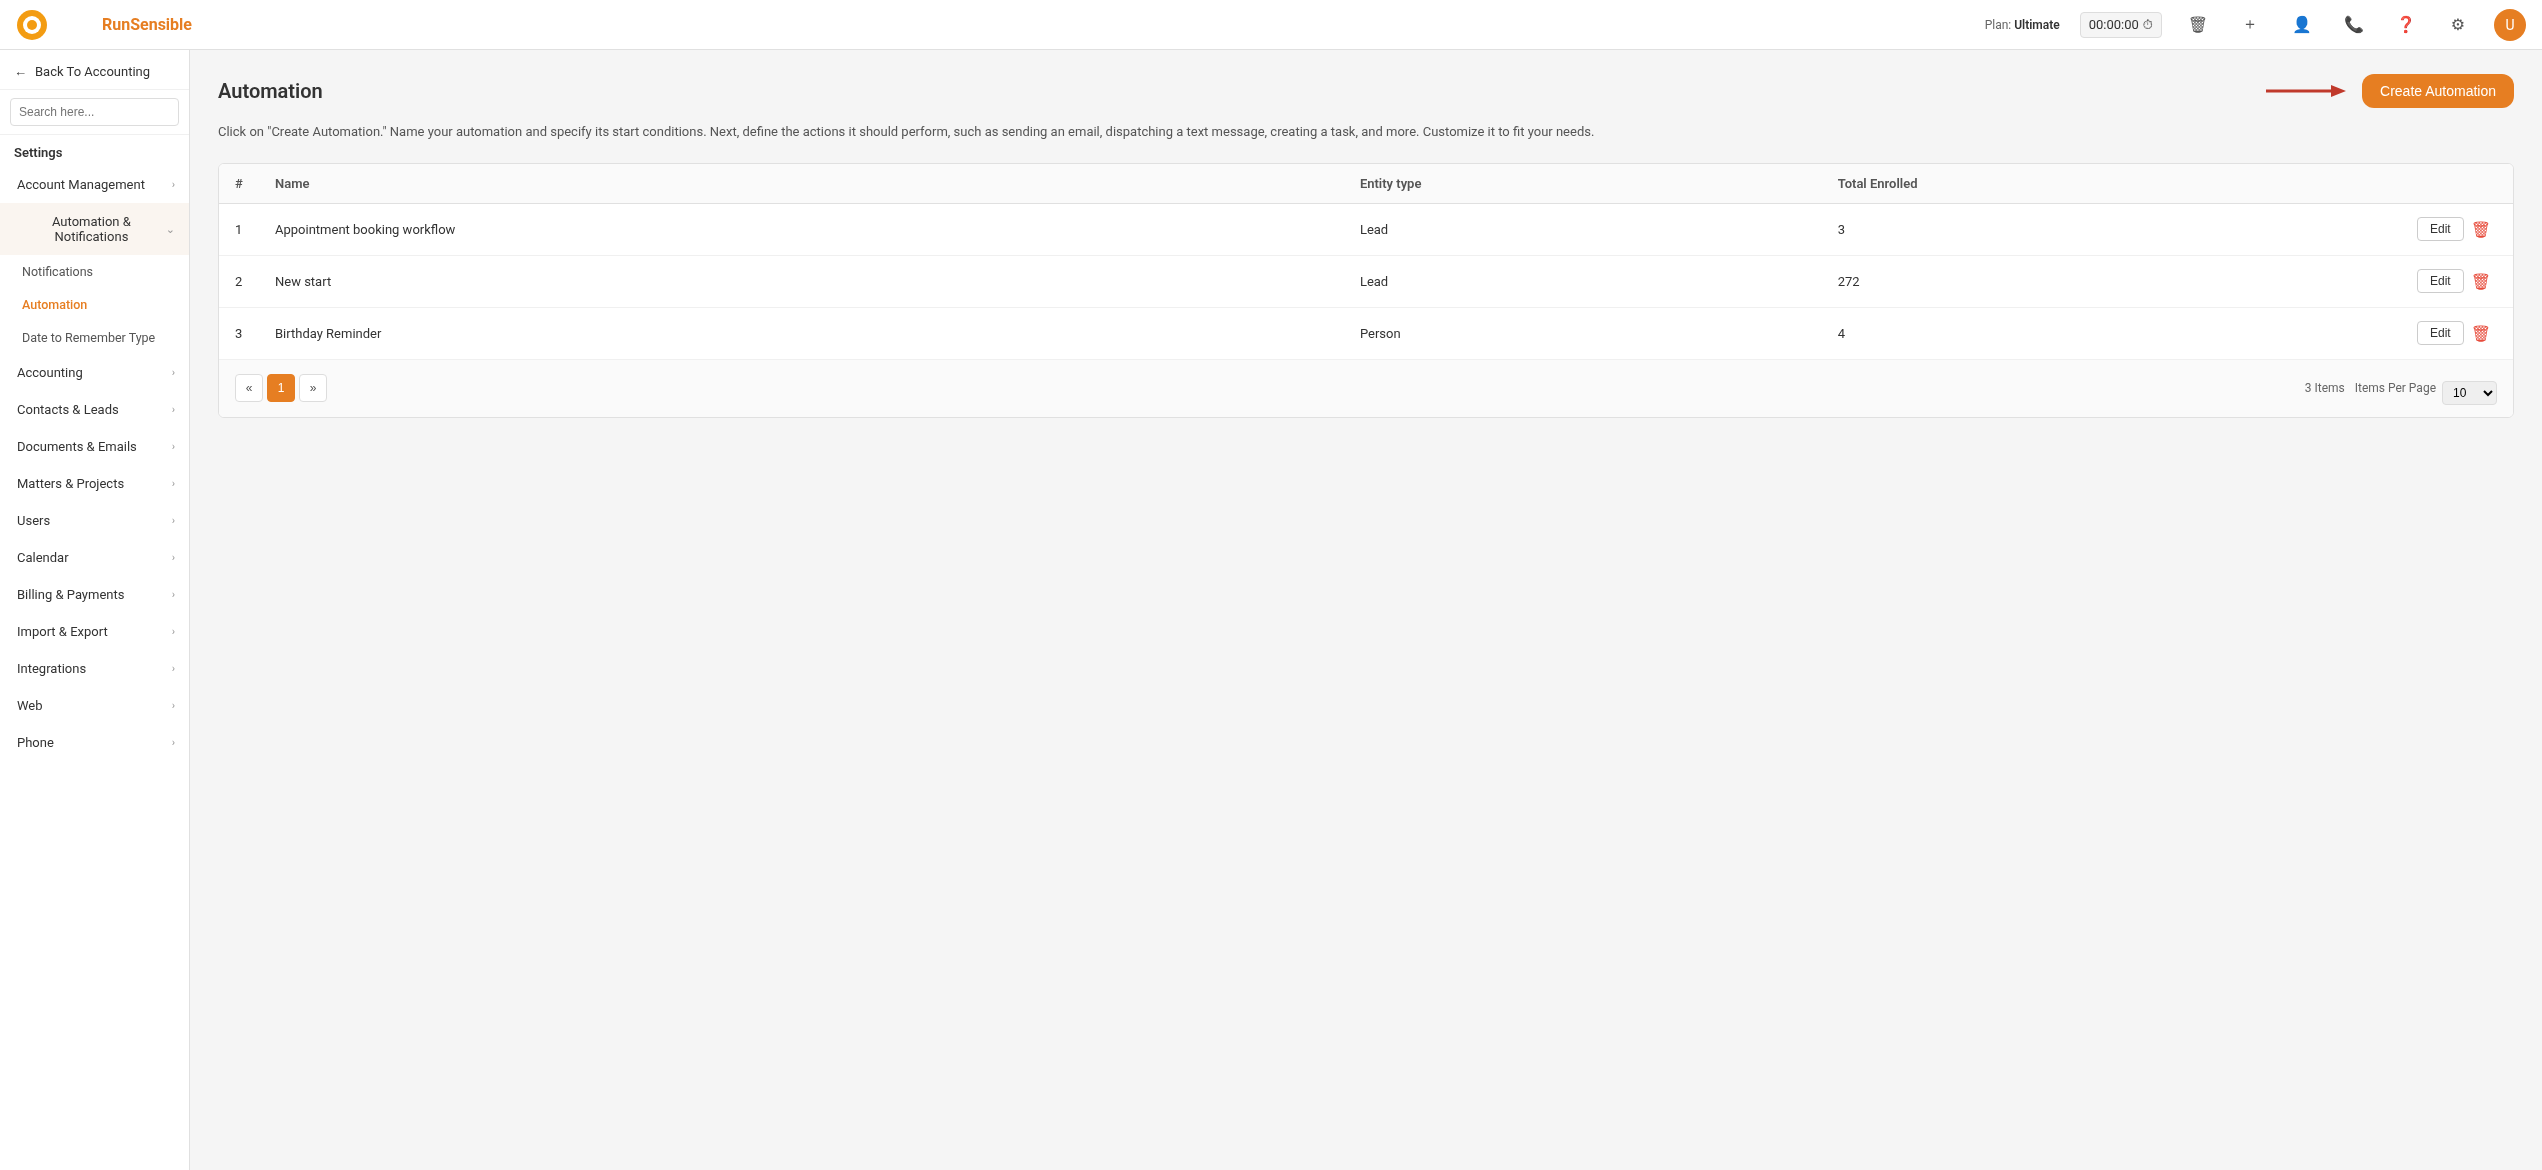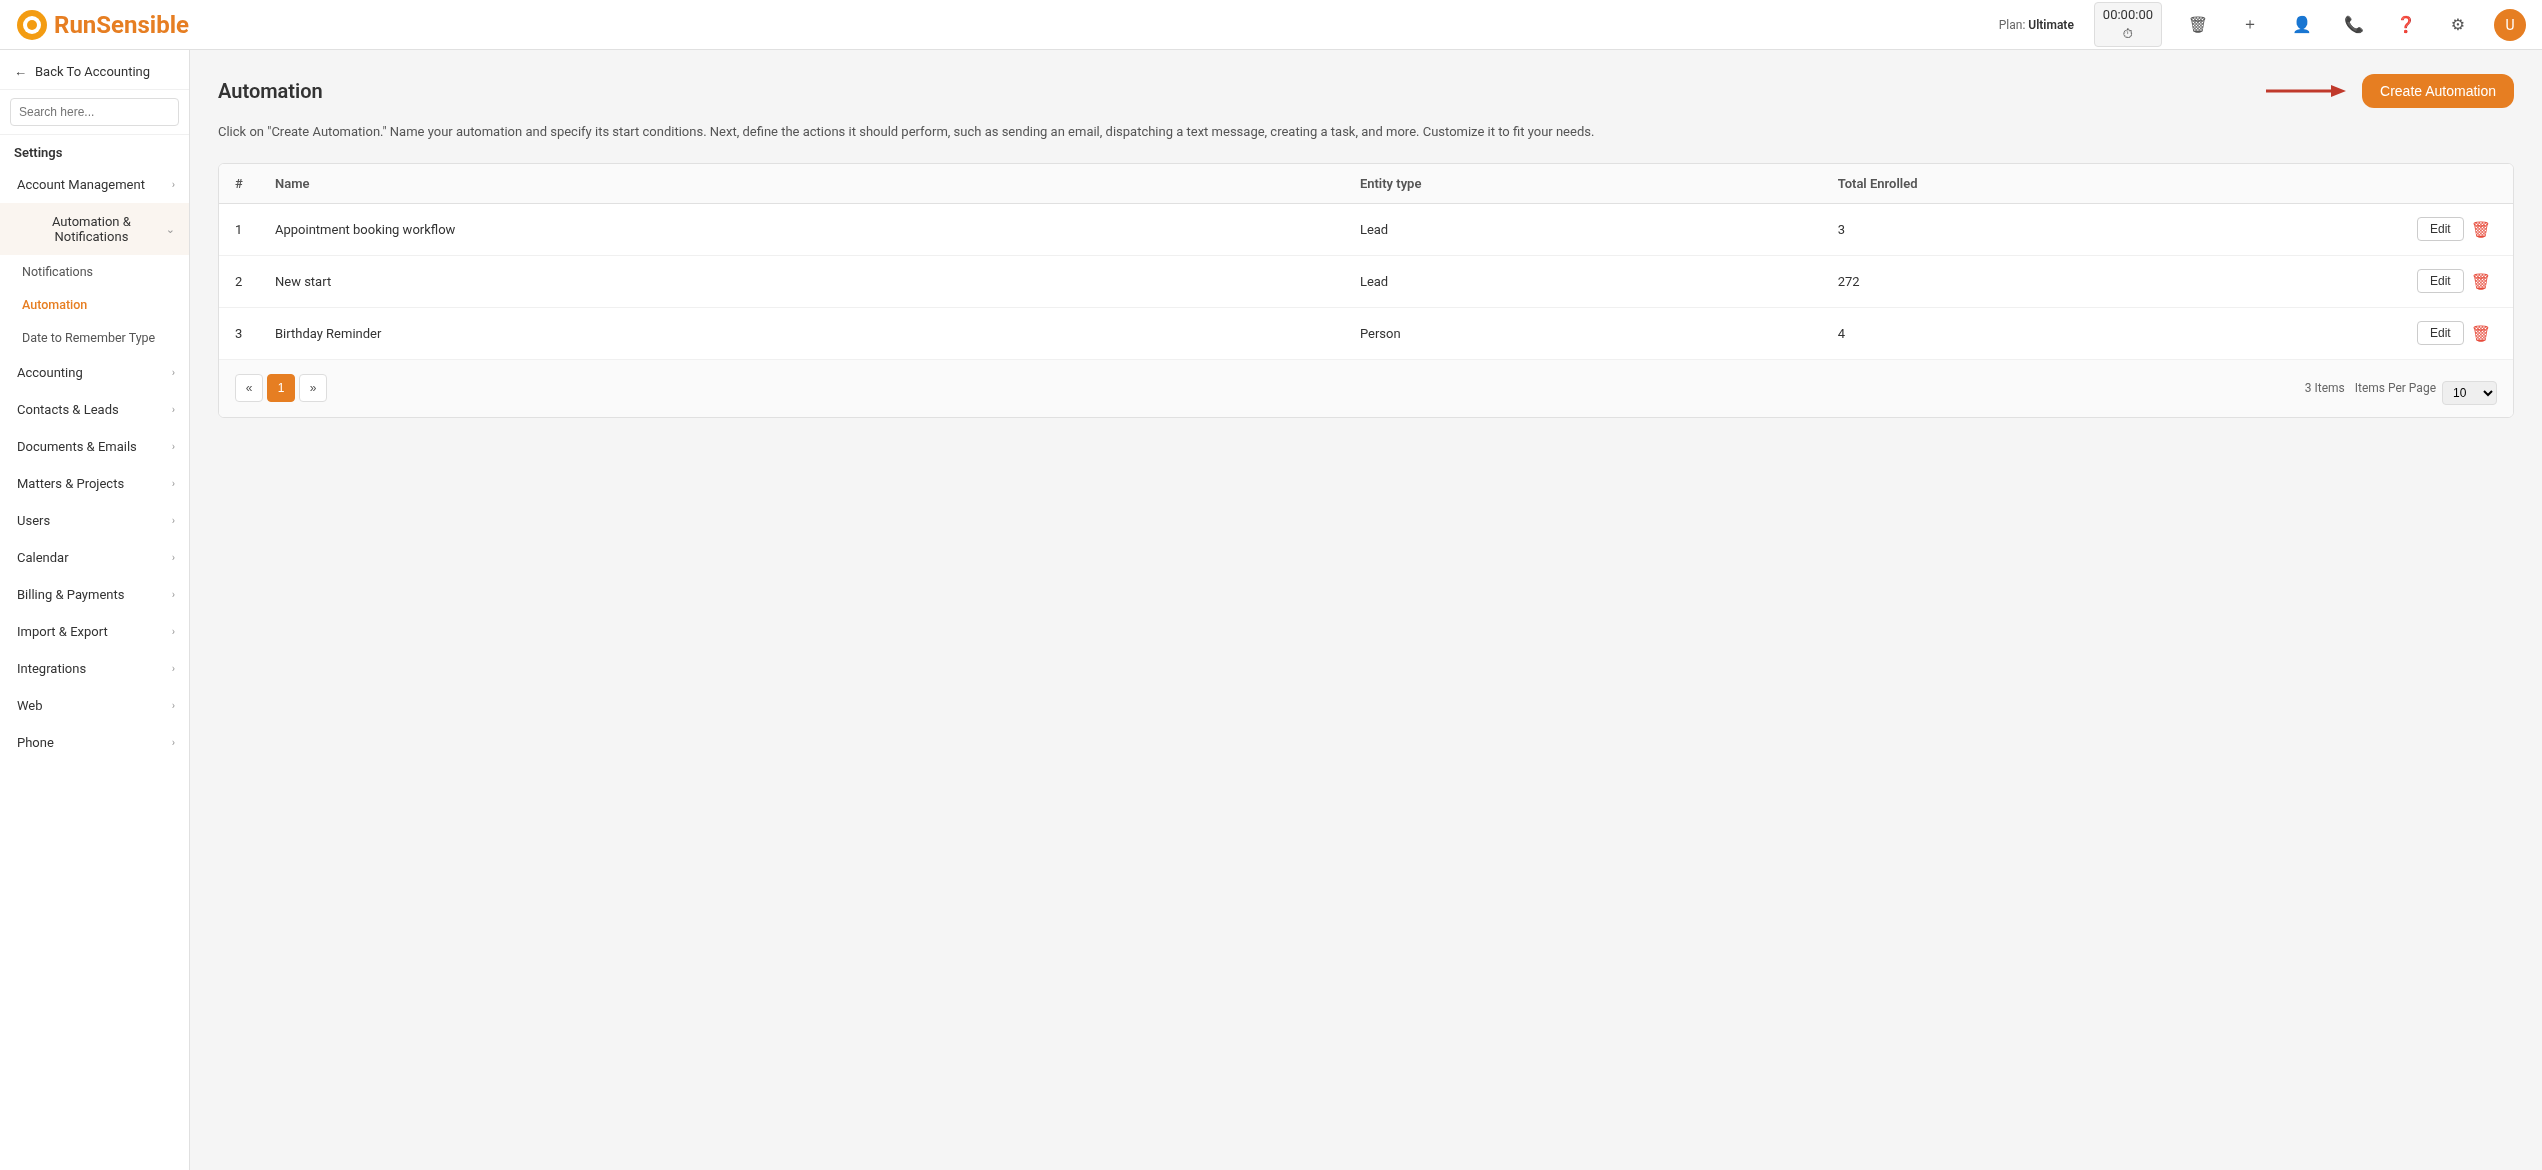--- a/index.html
+++ b/index.html
@@ -20,23 +20,24 @@
     .topnav-logo {
       display: flex;
       align-items: center;
       gap: 6px;
     }
     .logo-icon {
       width: 32px;
       height: 32px;
     }
     .logo-text {
-      font-size: 24px;
+      font-size: 16px;
       font-weight: 700;
       color: #e67e22;
+      margin-left: 48px;
     }
     .topnav-right {
       display: flex;
       align-items: center;
       gap: 20px;
     }
     .plan-label {
       font-size: 12px;
       color: #666;
     }
@@ -47,21 +48,20 @@
     .timer {
       display: flex;
       align-items: center;
       gap: 4px;
       font-size: 13px;
       color: #333;
       background: #f5f5f5;
       padding: 4px 8px;
       border-radius: 4px;
       border: 1px solid #ddd;
-      flex-direction: column;
     }
     .topnav-icon-btn {
       width: 32px;
       height: 32px;
       display: flex;
       align-items: center;
       justify-content: center;
       cursor: pointer;
       color: #555;
       font-size: 16px;

